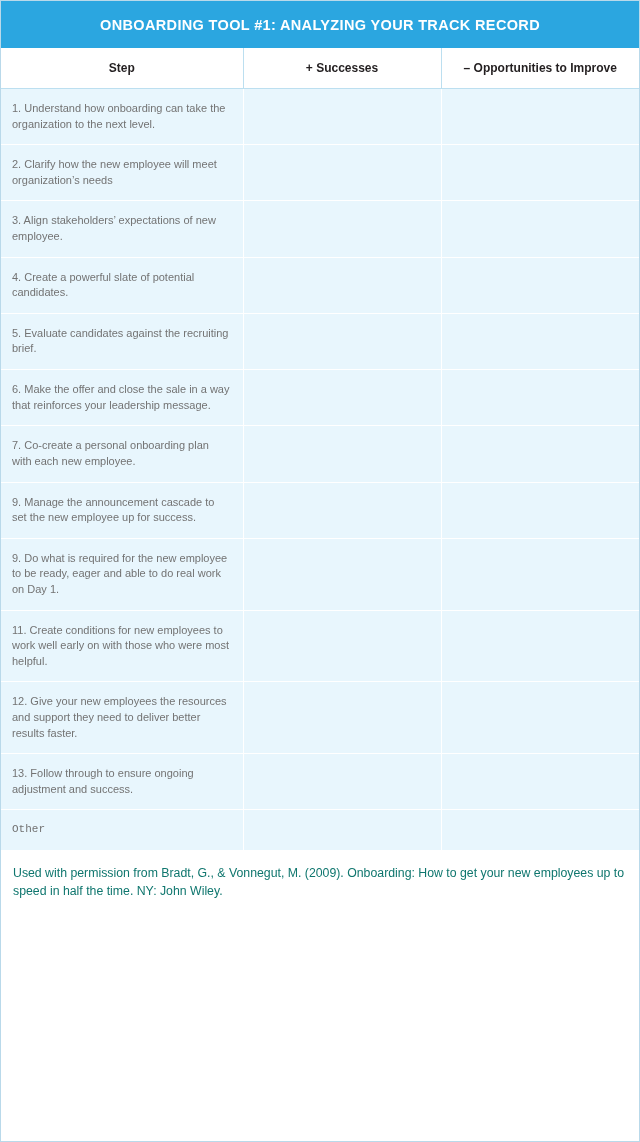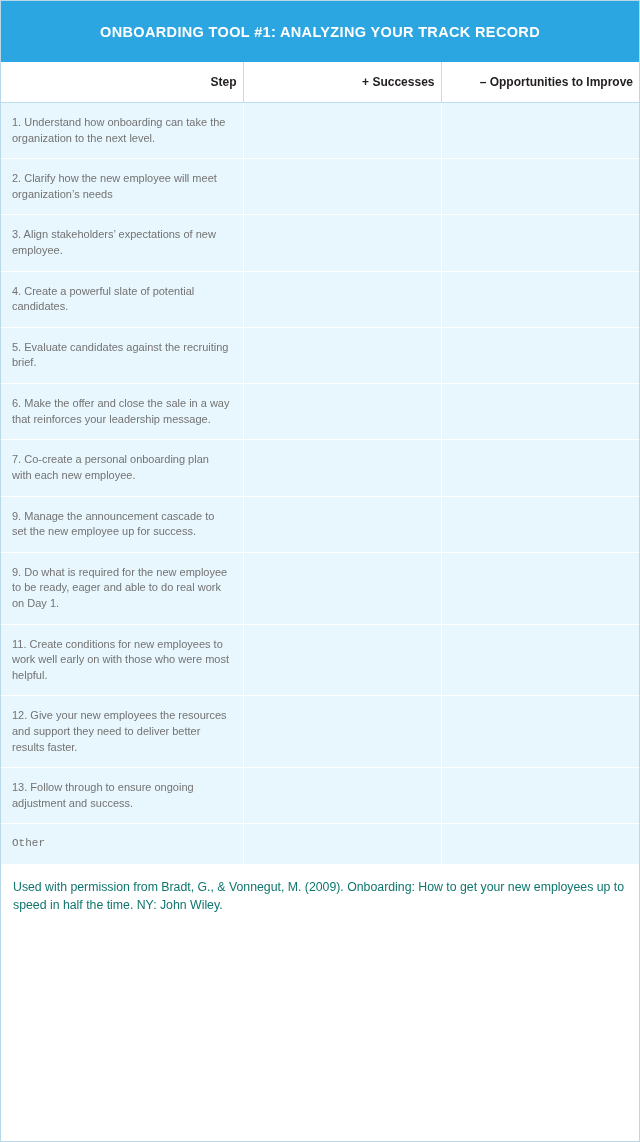--- a/index.html
+++ b/index.html
@@ -16,21 +16,21 @@
     height: 1142px;
     box-sizing: border-box;
     background: #ffffff;
     border: 1px solid #b9d9ea;
     position: relative;
     overflow: hidden;
   }
   .banner {
     background: #2ba6e0;
     color: #ffffff;
-    height: 61px;
+    height: 47px;
     display: flex;
     align-items: center;
     justify-content: center;
     text-align: center;
     padding: 0 18px;
     box-sizing: border-box;
   }
   .banner-title {
     font-size: 14.5px;
     font-weight: bold;
@@ -44,21 +44,21 @@
   }
   table.grid col.c1 { width: 242px; }
   table.grid col.c2 { width: 198px; }
   table.grid col.c3 { width: 198px; }
 
   table.grid th {
     background: #ffffff;
     font-size: 12px;
     font-weight: bold;
     color: #231f20;
-    text-align: right;
+    text-align: center;
     padding: 13px 6px;
     border-bottom: 1px solid #bcdff0;
     border-right: 1px solid #bcdff0;
   }
   table.grid th:last-child { border-right: none; }
 
   table.grid td {
     background: #e8f6fd;
     border-bottom: 1px solid #ffffff;
     border-right: 1px solid #ffffff;

